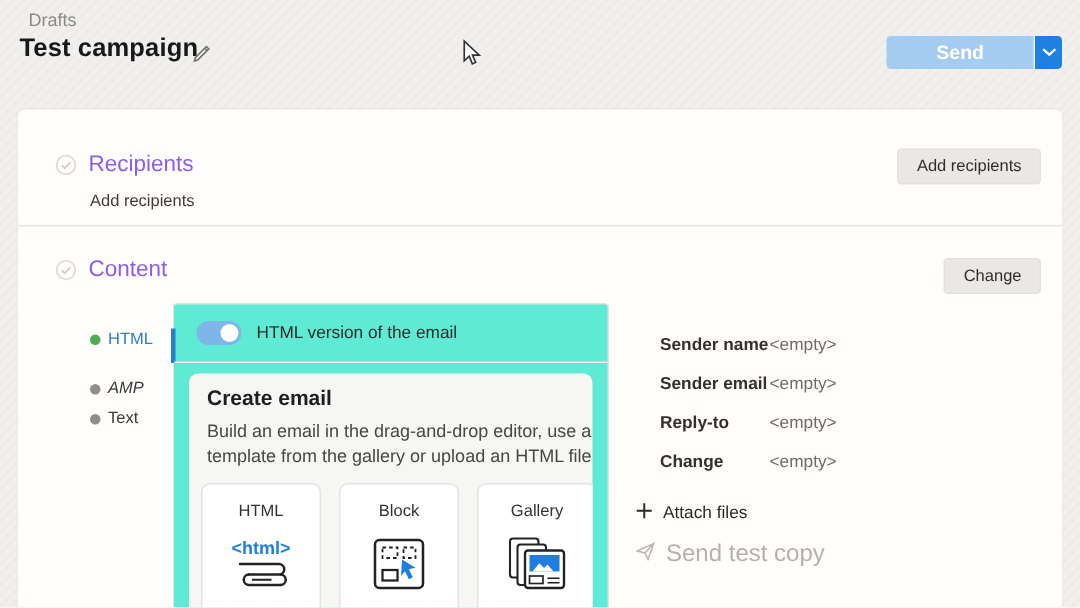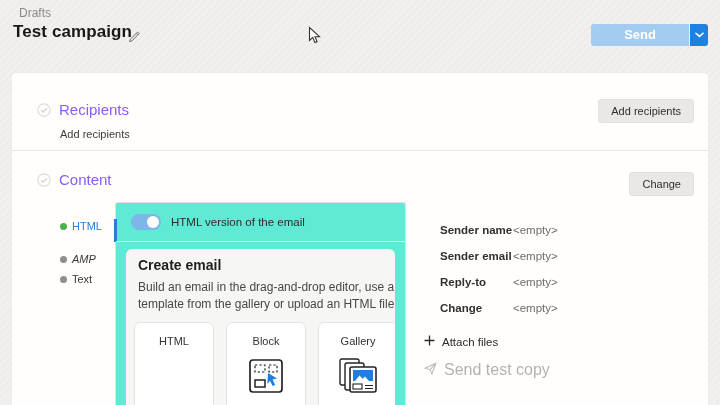--- a/index.html
+++ b/index.html
@@ -149,20 +149,29 @@
         <div class="toggle-label">HTML version of the email</div>
       </div>
 
       <div class="create-panel">
         <div class="create-heading">Create email</div>
         <div class="create-desc">Build an email in the drag-and-drop editor, use a template from the gallery or upload an HTML file</div>
 
         <div class="cards-row">
           <div class="tpl-card">
             <div class="lbl">HTML</div>
+            <div class="ic">
+              <svg width="46" height="42" viewBox="0 0 46 42">
+                <text x="23" y="13" text-anchor="middle" font-size="12" font-weight="bold" fill="#1e7fe0" font-family="Liberation Sans, sans-serif">&lt;html&gt;</text>
+                <path d="M9 20 h26 a3.5 3.5 0 0 1 0 7 H15" fill="none" stroke="#232323" stroke-width="1.7" stroke-linecap="round"></path>
+                <path d="M15 27 a3.5 3.5 0 1 0 0 7 h21" fill="none" stroke="#232323" stroke-width="1.7" stroke-linecap="round"></path>
+                <path d="M36 34 a3.5 3.5 0 0 0 0 -7" fill="none" stroke="#232323" stroke-width="1.7" stroke-linecap="round"></path>
+                <line x1="17" y1="30.5" x2="30" y2="30.5" stroke="#232323" stroke-width="1.3"></line>
+              </svg>
+            </div>
           </div>
           <div class="tpl-card">
             <div class="lbl">Block</div>
             <div class="ic">
               <svg width="40" height="40" viewBox="0 0 40 40">
                 <rect x="4" y="4" width="32" height="32" rx="3" fill="none" stroke="#232323" stroke-width="1.7"></rect>
                 <rect x="9" y="9" width="10" height="7" fill="none" stroke="#232323" stroke-width="1.2" stroke-dasharray="2.4 2"></rect>
                 <rect x="23" y="9" width="8" height="7" fill="none" stroke="#232323" stroke-width="1.2" stroke-dasharray="2.4 2"></rect>
                 <rect x="9" y="24" width="10" height="7" fill="none" stroke="#232323" stroke-width="1.5"></rect>
                 <path d="M22 17 l9 5.5 -4.4 1 2.6 5.4 -2.6 1.2 -2.6 -5.3 -2.6 3.2 z" fill="#1e7fe0"></path>

